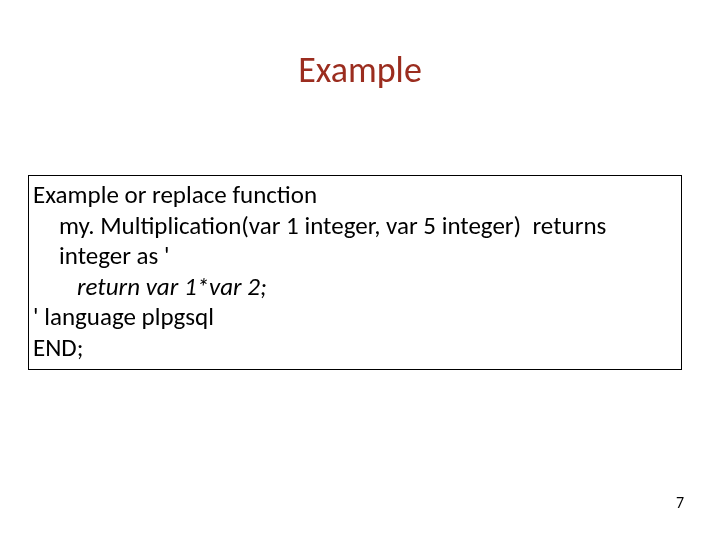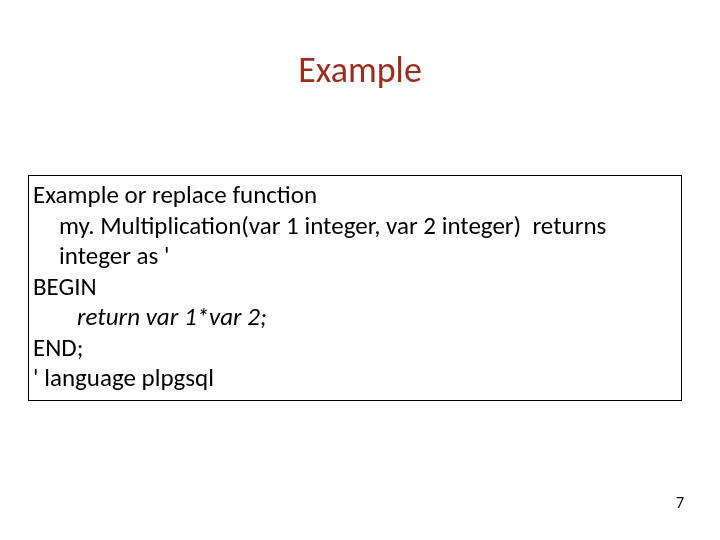--- a/index.html
+++ b/index.html
@@ -50,21 +50,20 @@
   }
 </style>
 </head>
 <body>
 
 <div class="slide">
   <div class="title">Example</div>
 
   <div class="code-box">
     <div class="line">Example or replace function</div>
-    <div class="line indent1">my. Multiplication(var 1 integer, var 2 integer)  returns integer as '</div>
-    <div class="line">BEGIN</div>
+    <div class="line indent1">my. Multiplication(var 1 integer, var 5 integer)  returns integer as '</div>
     <div class="line indent2">return var 1*var 2;</div>
+    <div class="line">' language plpgsql</div>
     <div class="line">END;</div>
-    <div class="line">' language plpgsql</div>
   </div>
 
   <div class="page-num">7</div>
 </div>
 
 </body></html>

